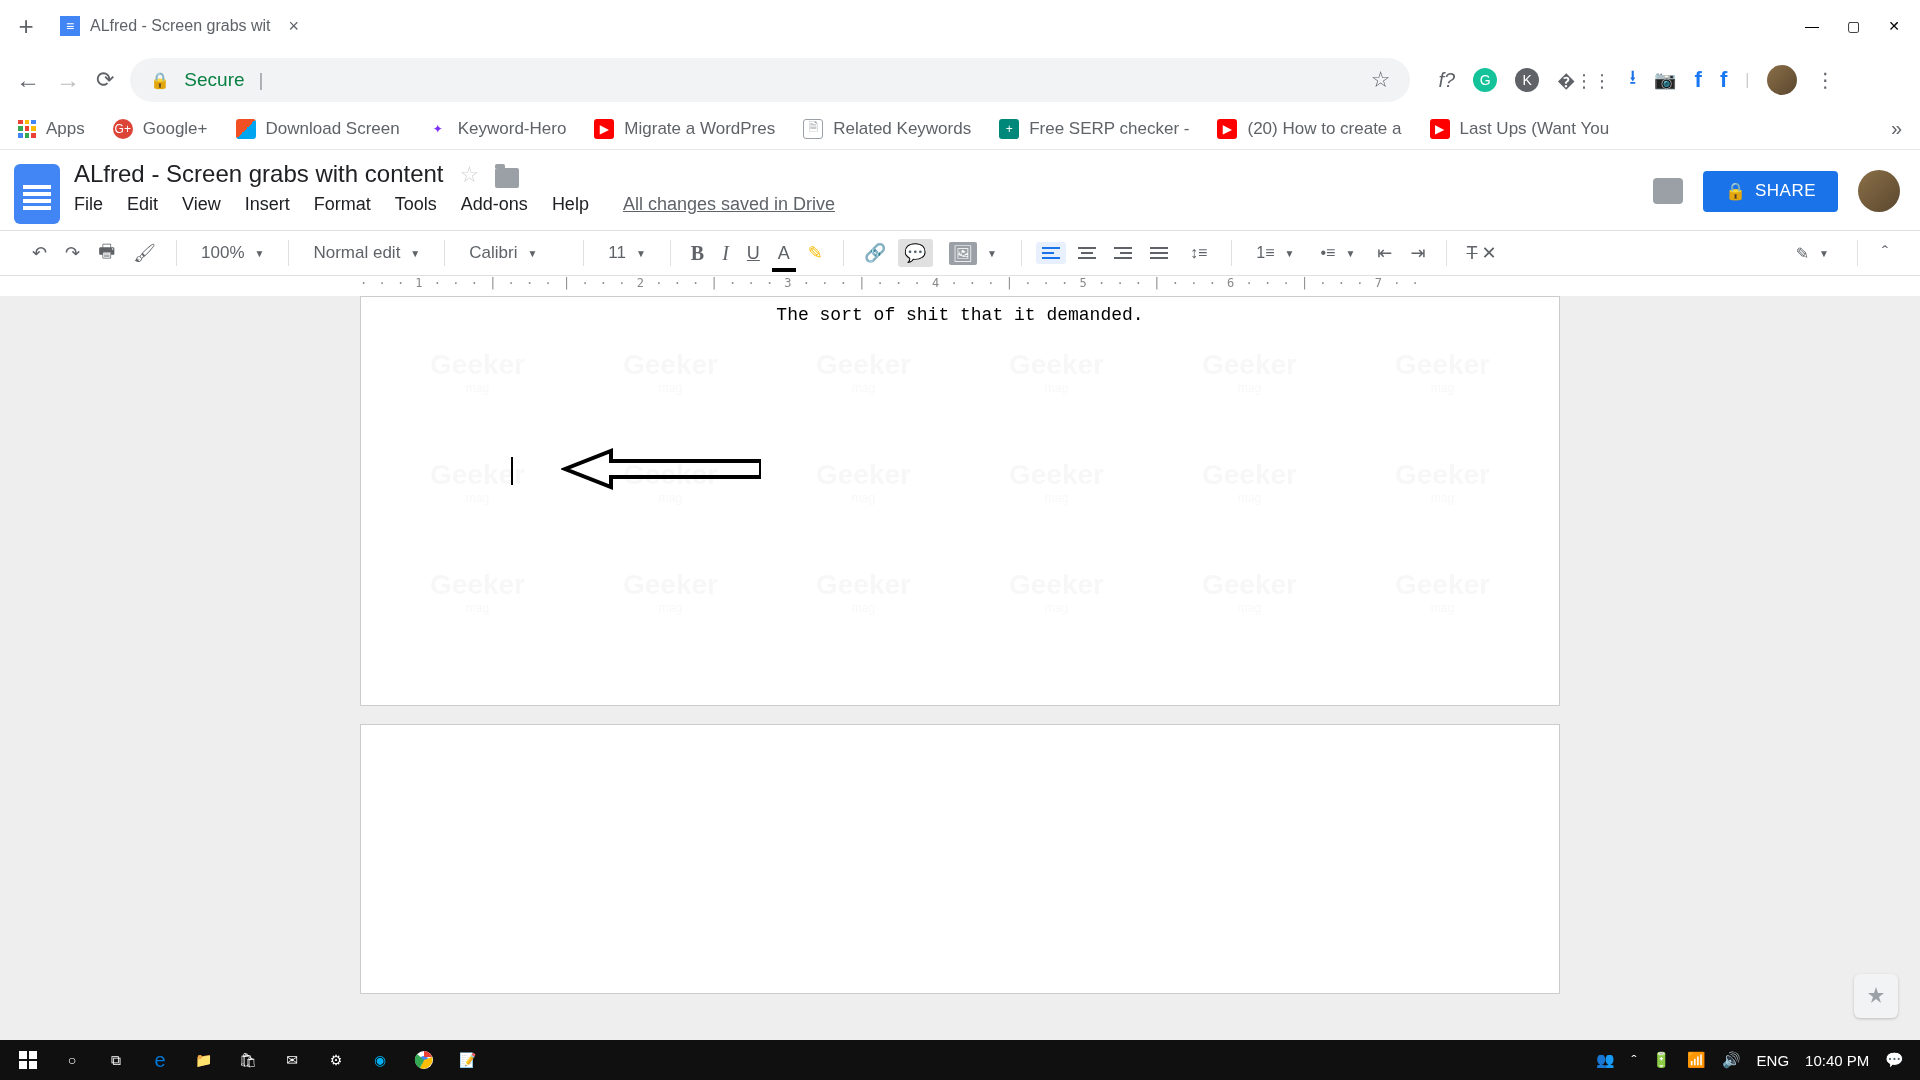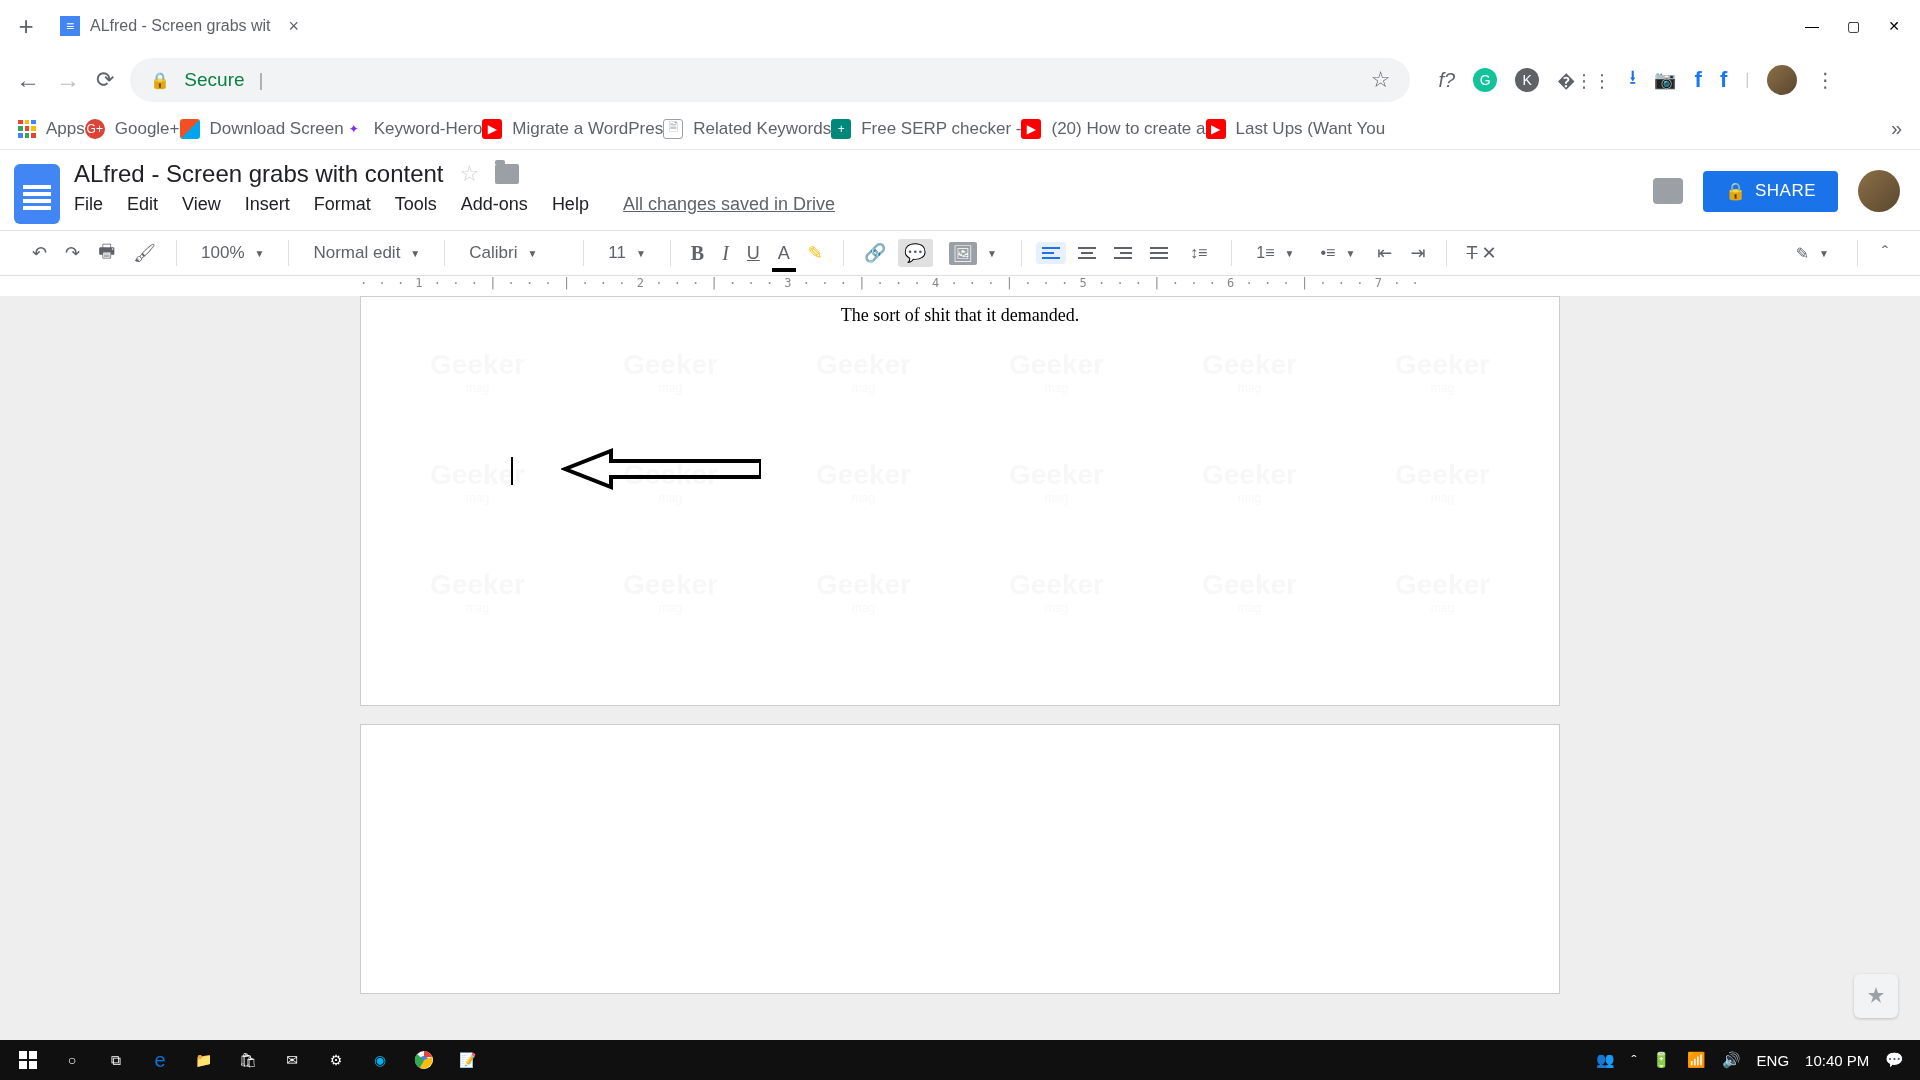--- a/index.html
+++ b/index.html
@@ -20,36 +20,36 @@
 .lock-icon { color: #0b8043; font-size: 16px; }
 .secure-text { color: #0b8043; }
 .url-sep { color: #9aa0a6; }
 .url-text { color: #5f6368; }
 .star-icon { margin-left: auto; font-size: 22px; color: #5f6368; }
 .ext-icons { display: flex; align-items: center; gap: 18px; margin-left: 12px; }
 .ext-icon { width: 24px; height: 24px; border-radius: 50%; display: flex; align-items: center; justify-content: center; font-size: 14px; color: #fff; }
 .avatar-sm { width: 30px; height: 30px; border-radius: 50%; background: linear-gradient(135deg,#8b6f47,#5a4730); }
 .menu-dots { font-size: 20px; color: #5f6368; }
 
-.bookmarks-bar { height: 42px; display: flex; align-items: center; padding: 0 18px; font-size: 17px; color: #5f6368; border-bottom: 1px solid #e8e8e8; }
+.bookmarks-bar { height: 42px; display: flex; align-items: center; padding: 0 18px; gap: 28px; font-size: 17px; color: #5f6368; border-bottom: 1px solid #e8e8e8; }
 .apps-btn { display: flex; align-items: center; gap: 10px; }
 .apps-grid { width: 18px; height: 18px; display: grid; grid-template-columns: repeat(3,1fr); gap: 2px; }
 .apps-grid span:nth-child(1){background:#ea4335;} .apps-grid span:nth-child(2){background:#fbbc04;} .apps-grid span:nth-child(3){background:#4285f4;}
 .apps-grid span:nth-child(4){background:#34a853;} .apps-grid span:nth-child(5){background:#ea4335;} .apps-grid span:nth-child(6){background:#fbbc04;}
 .apps-grid span:nth-child(7){background:#4285f4;} .apps-grid span:nth-child(8){background:#34a853;} .apps-grid span:nth-child(9){background:#ea4335;}
 .bm-item { display: flex; align-items: center; gap: 10px; white-space: nowrap; }
 .bm-icon { width: 20px; height: 20px; border-radius: 3px; display: flex; align-items: center; justify-content: center; font-size: 12px; color: #fff; }
 .bm-more { margin-left: auto; font-size: 20px; }
 
 
 .docs-header { display: flex; align-items: flex-start; padding: 10px 20px 0 14px; gap: 14px; }
 .docs-logo { width: 46px; height: 60px; background: #4285f4; border-radius: 6px; display: flex; align-items: center; justify-content: center; margin-top: 4px; }
 .docs-logo-inner { width: 28px; height: 4px; background: #fff; box-shadow: 0 7px 0 #fff, 0 14px 0 #fff, 0 -7px 0 #fff; }
 .docs-title-area { flex: 1; }
-.docs-title-row { display: flex; align-items: center; gap: 16px; }
+.docs-title-row { display: flex; align-items: flex-end; gap: 16px; }
 .docs-title { font-size: 24px; color: #202124; }
 .star-outline { font-size: 22px; color: #d0d0d0; }
 .folder-icon { width: 24px; height: 20px; background: #9aa0a6; border-radius: 2px; position: relative; }
 .folder-icon::before { content: ''; position: absolute; top: -4px; left: 0; width: 10px; height: 4px; background: #9aa0a6; border-radius: 2px 2px 0 0; }
 .docs-menus { display: flex; align-items: center; gap: 24px; margin-top: 6px; font-size: 18px; color: #202124; }
 .menu-item { cursor: pointer; }
 .save-status { text-decoration: underline; color: #5f6368; margin-left: 10px; }
 .docs-header-right { display: flex; align-items: center; gap: 20px; margin-top: 10px; }
 .comments-icon { width: 30px; height: 26px; background: #9aa0a6; border-radius: 4px; position: relative; }
 .comments-icon::after { content: ''; position: absolute; bottom: -5px; left: 6px; border: 5px solid transparent; border-top-color: #9aa0a6; }
@@ -76,21 +76,21 @@
 .ruler-inner { width: 1200px; display: flex; font-family: monospace; letter-spacing: 2px; }
 
 
 .doc-area { flex: 1; background: #eeeeee; overflow: hidden; display: flex; flex-direction: column; align-items: center; padding-top: 0; position: relative; }
 .page { width: 1200px; background: #fff; border: 1px solid #ccc; position: relative; }
 .page1 { height: 410px; }
 .page2 { height: 270px; margin-top: 18px; }
 .watermark-grid { position: absolute; inset: 0; opacity: 0.06; display: grid; grid-template-columns: repeat(6,1fr); grid-auto-rows: 110px; padding: 20px; }
 .wm { font-size: 28px; font-weight: bold; color: #888; display: flex; flex-direction: column; align-items: center; justify-content: center; }
 .wm small { font-size: 12px; font-weight: normal; }
-.doc-content { position: absolute; top: 8px; left: 0; right: 0; text-align: center; font-size: 18px; color: #000; font-family: Liberation Serif, serif; }
+.doc-content { position: absolute; top: 8px; left: 0; right: 0; text-align: center; font-size: 18px; color: #000; font-family: Liberation Mono, monospace; }
 .cursor-line { position: absolute; top: 160px; left: 150px; width: 2px; height: 28px; background: #000; }
 .annotation { position: absolute; top: 150px; left: 200px; display: flex; align-items: center; gap: 30px; }
 .arrow-svg { width: 200px; height: 44px; }
 .annotation-text { font-size: 30px; color: #000; }
 .explore-btn { position: absolute; right: 22px; bottom: 22px; width: 44px; height: 44px; background: #f1f3f4; border-radius: 6px; box-shadow: 0 1px 3px rgba(0,0,0,0.2); display: flex; align-items: center; justify-content: center; }
 
 
 .taskbar { height: 40px; background: #101010; display: flex; align-items: center; padding: 0 6px; color: #fff; font-size: 14px; }
 .tb-item { width: 44px; height: 40px; display: flex; align-items: center; justify-content: center; }
 .tb-tray { margin-left: auto; display: flex; align-items: center; gap: 16px; padding-right: 10px; }

